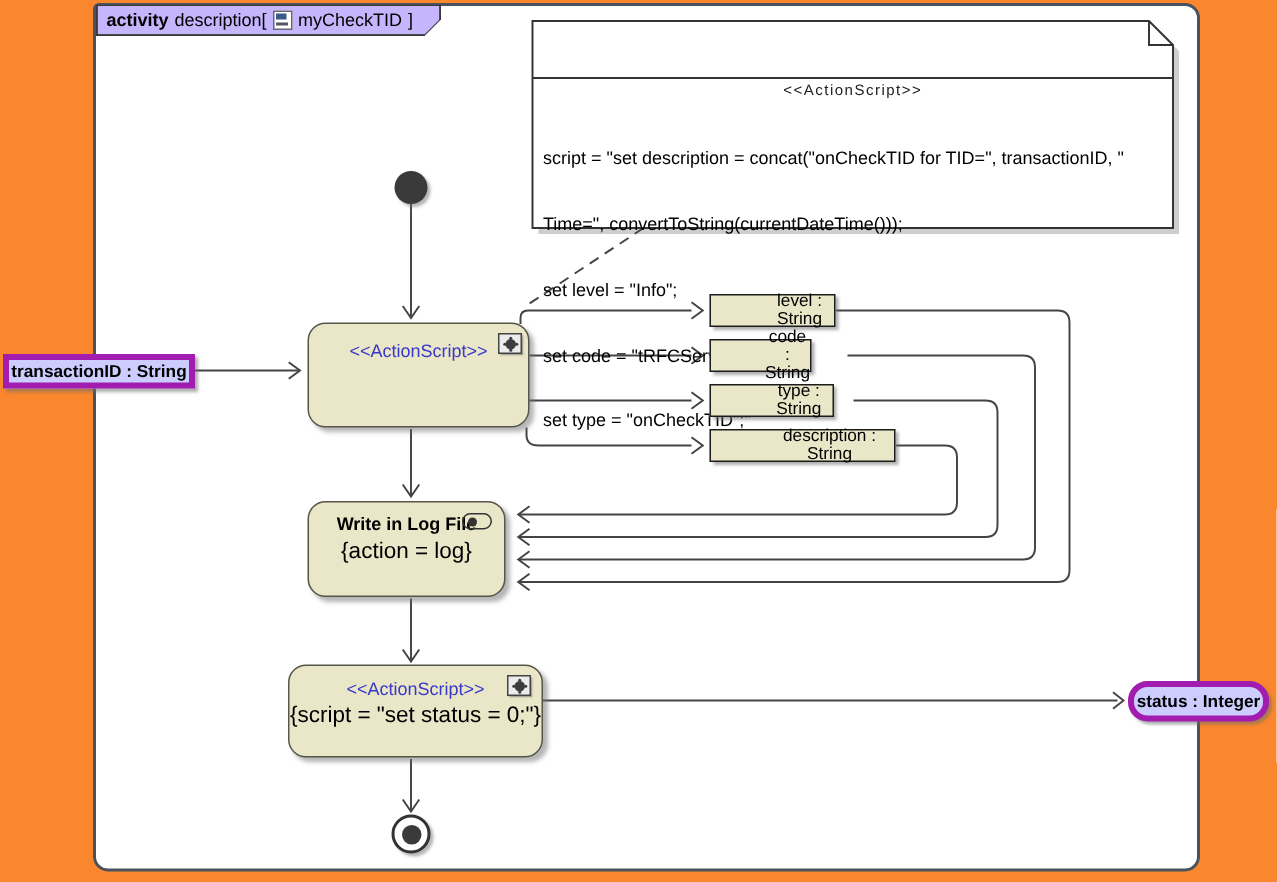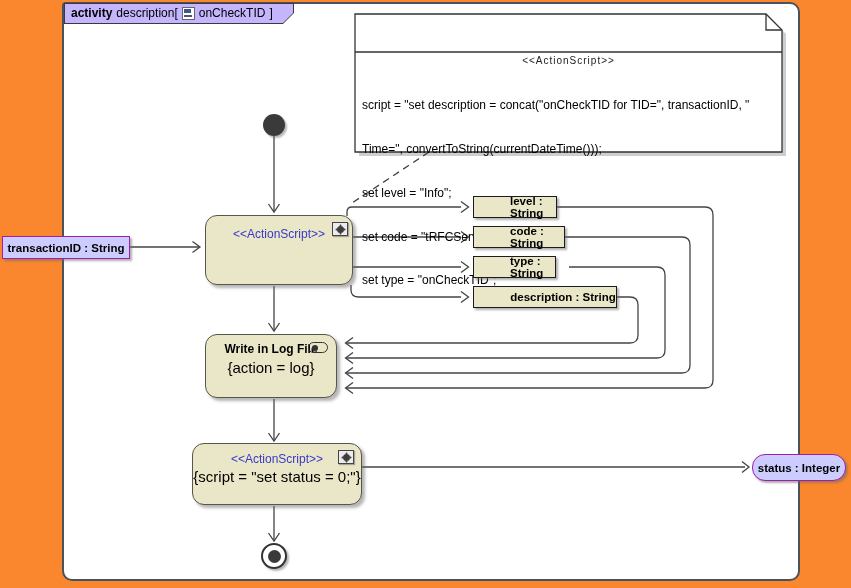--- a/index.html
+++ b/index.html
@@ -74,30 +74,30 @@
   .loggericon{
     position:absolute;right:8px;top:7px;width:20px;height:11px;
     border:1.5px solid #333;border-radius:7px;display:flex;align-items:center;
   }
   .loggericon i{display:block;width:6px;height:6px;border-radius:50%;background:#333;margin-left:3px;}
 
   
   .pin{
     position:absolute;z-index:2;background:var(--node-fill);
     border:1px solid #1c1c1c;box-shadow:2px 2px 2px rgba(110,110,110,.55);
-    font-weight:bold;font-size:11.5px;
+    font-weight:normal;font-size:11.5px;text-align:center;
     display:flex;align-items:center;justify-content:center;padding-left:36px;
   }
   .p-level{left:473px;top:196px;width:84px;height:22px;}
-  .p-code{left:473px;top:226px;width:92px;height:22px;}
+  .p-code{left:473px;top:226px;width:68px;height:22px;}
   .p-type{left:473px;top:256px;width:83px;height:22px;}
-  .p-desc{left:473px;top:286px;width:144px;height:22px;}
+  .p-desc{left:473px;top:286px;width:124px;height:22px;}
   .param{
     position:absolute;z-index:2;background:var(--param-fill);
-    border:1px solid #a21caf;box-shadow:2px 2px 2px rgba(110,110,110,.55);
+    border:4px solid #a21caf;box-shadow:2px 2px 2px rgba(110,110,110,.55);
     font-weight:bold;font-size:11.5px;
     display:flex;align-items:center;justify-content:center;
   }
   .p-in{left:2px;top:236px;width:128px;height:23px;}
   .p-out{left:752px;top:454px;width:94px;height:27px;border-radius:13px;}
 
   
   .initial{
     position:absolute;left:263px;top:114px;width:22px;height:22px;z-index:2;
     background:#3a3a3a;border-radius:50%;box-shadow:2px 2px 2px rgba(110,110,110,.5);
@@ -188,21 +188,21 @@
         <polyline points="742,461.5 749,467 742,472.5"></polyline>
     </g>
   </g>
 </svg>
 
 <div class="tab-border">
   <div class="tab">
     <span class="kw">activity</span>
     <span>description[</span>
     <span class="diagicon"></span>
-    <span>onCheckTID</span>
+    <span>myCheckTID</span>
     <span>]</span>
   </div>
 </div>
 
 <div class="note-text">
   <div class="note-stereo">&lt;&lt;ActionScript&gt;&gt;</div>
   <div class="note-lines">
     <div>script = "set description = concat("onCheckTID for TID=", transactionID, "</div>
     <div>Time=", convertToString(currentDateTime()));</div>
     <div>set level = "Info";</div>

